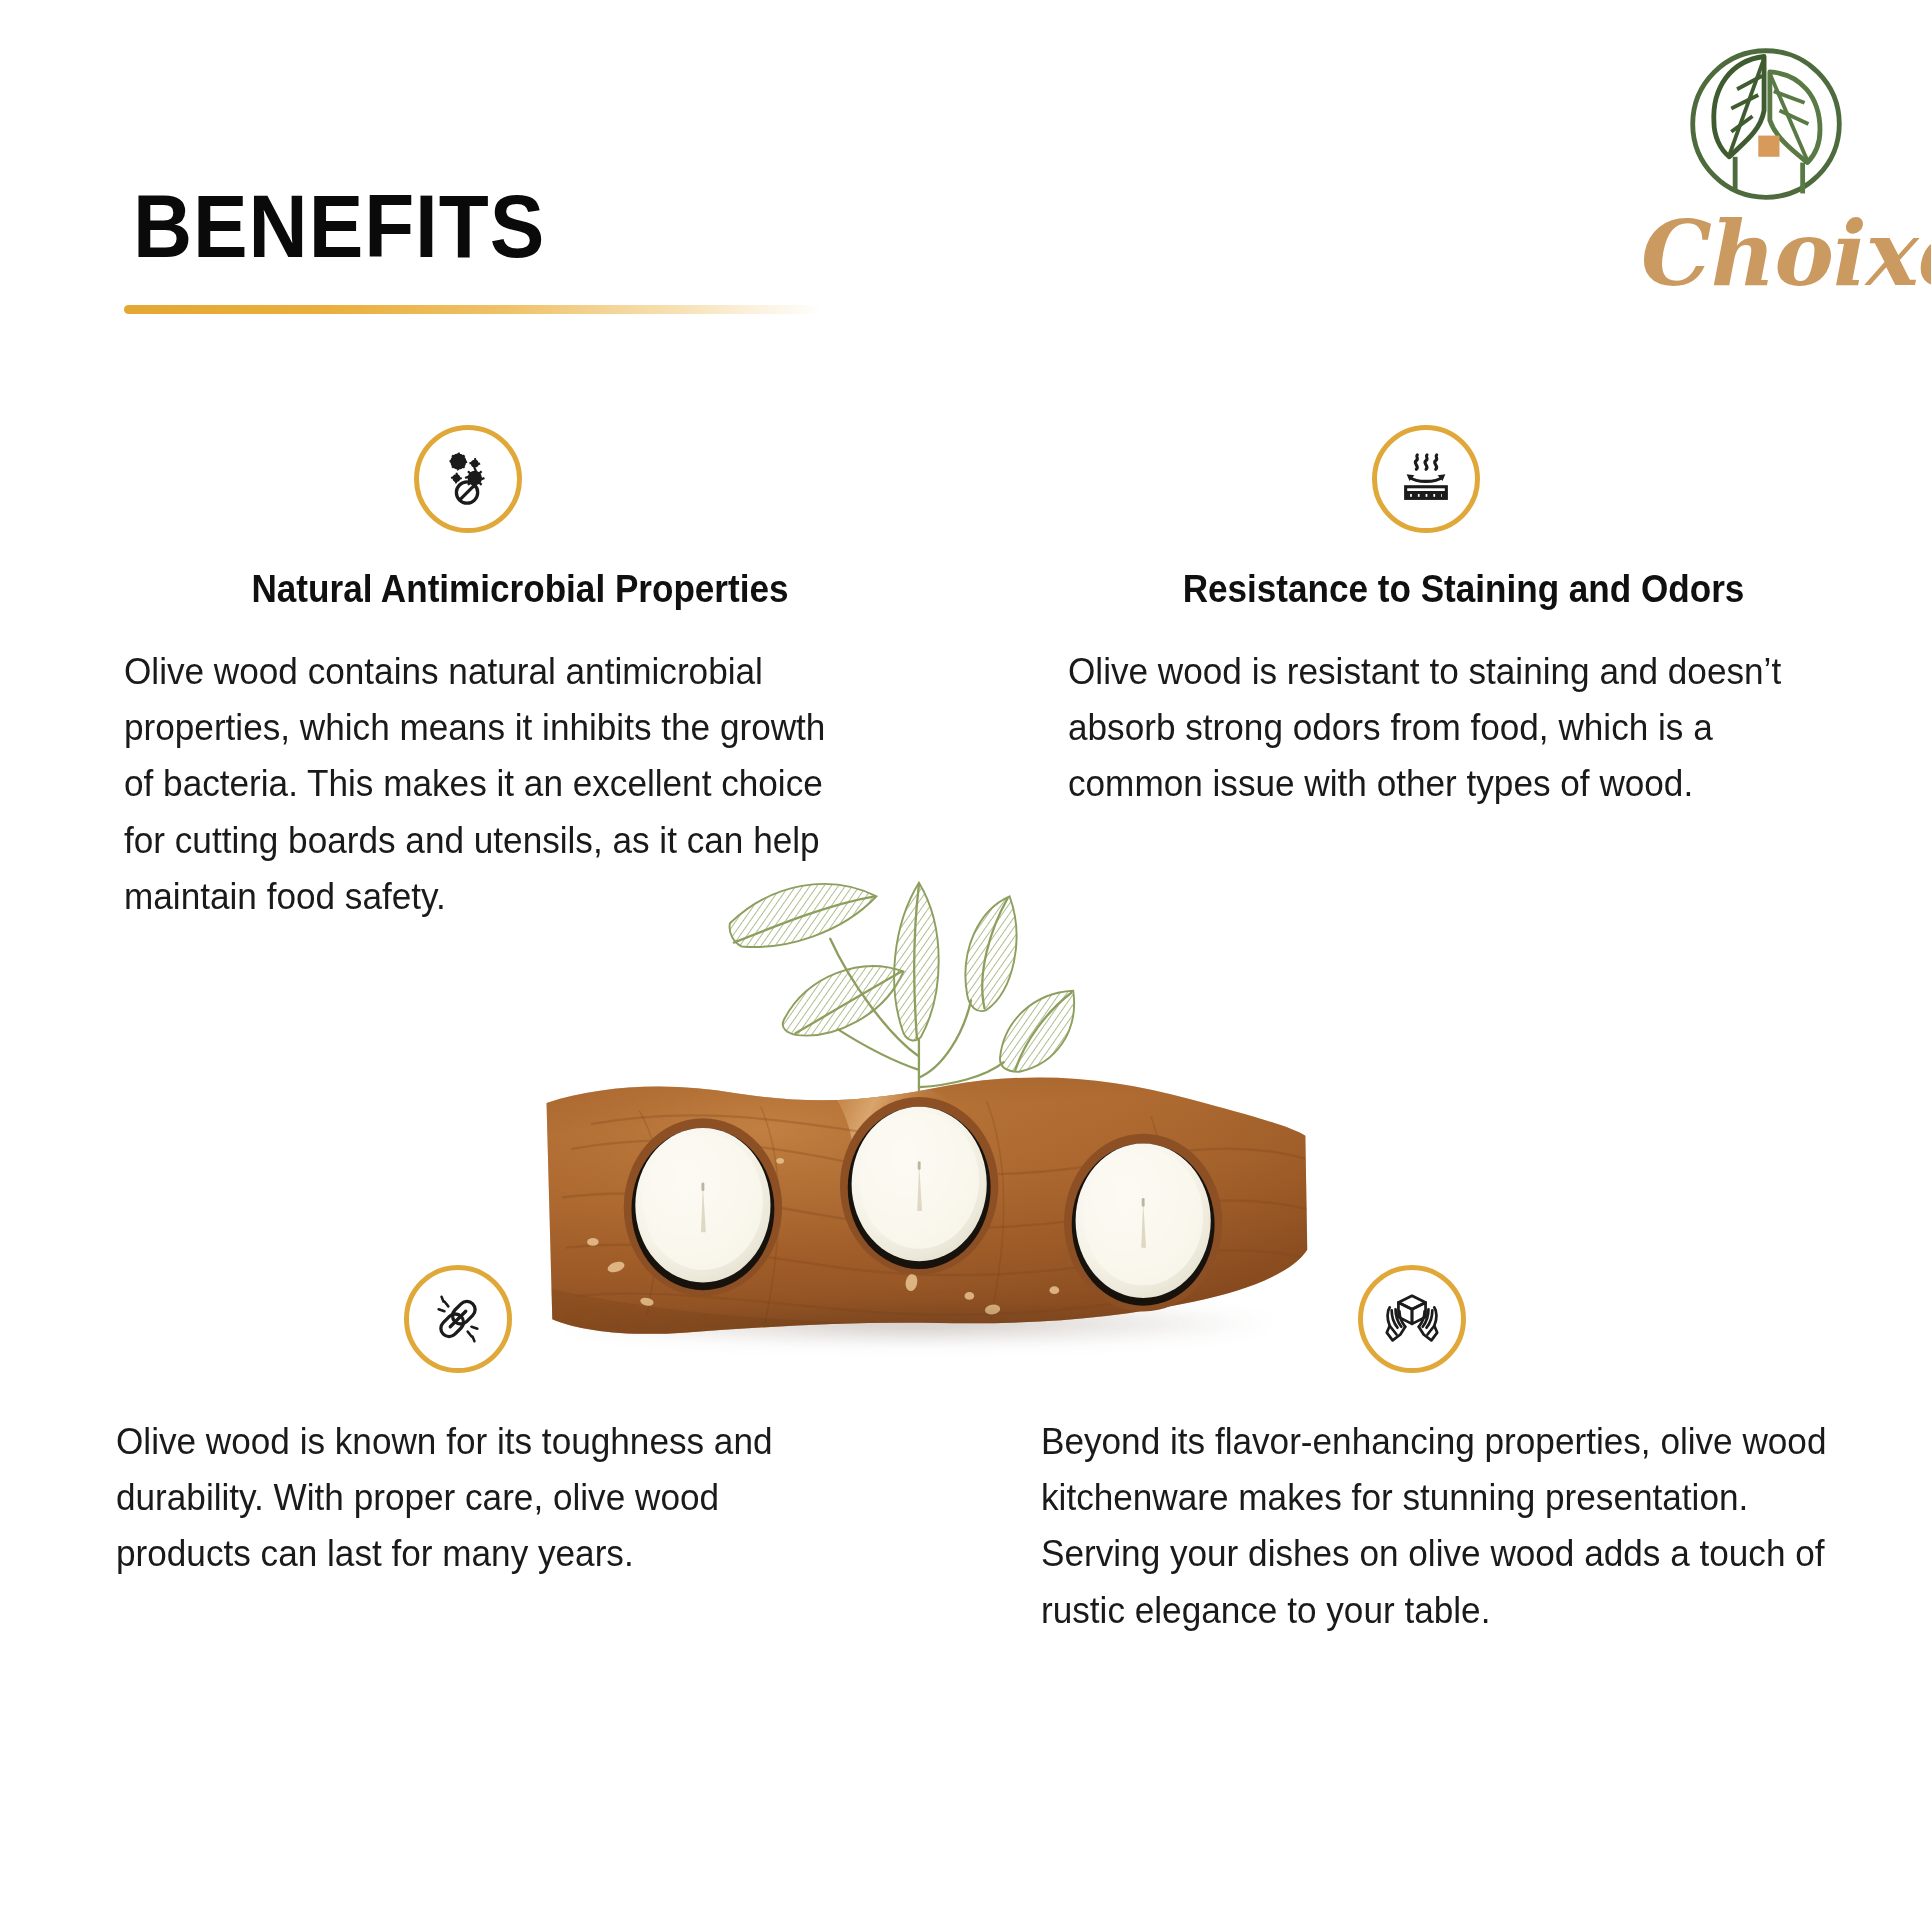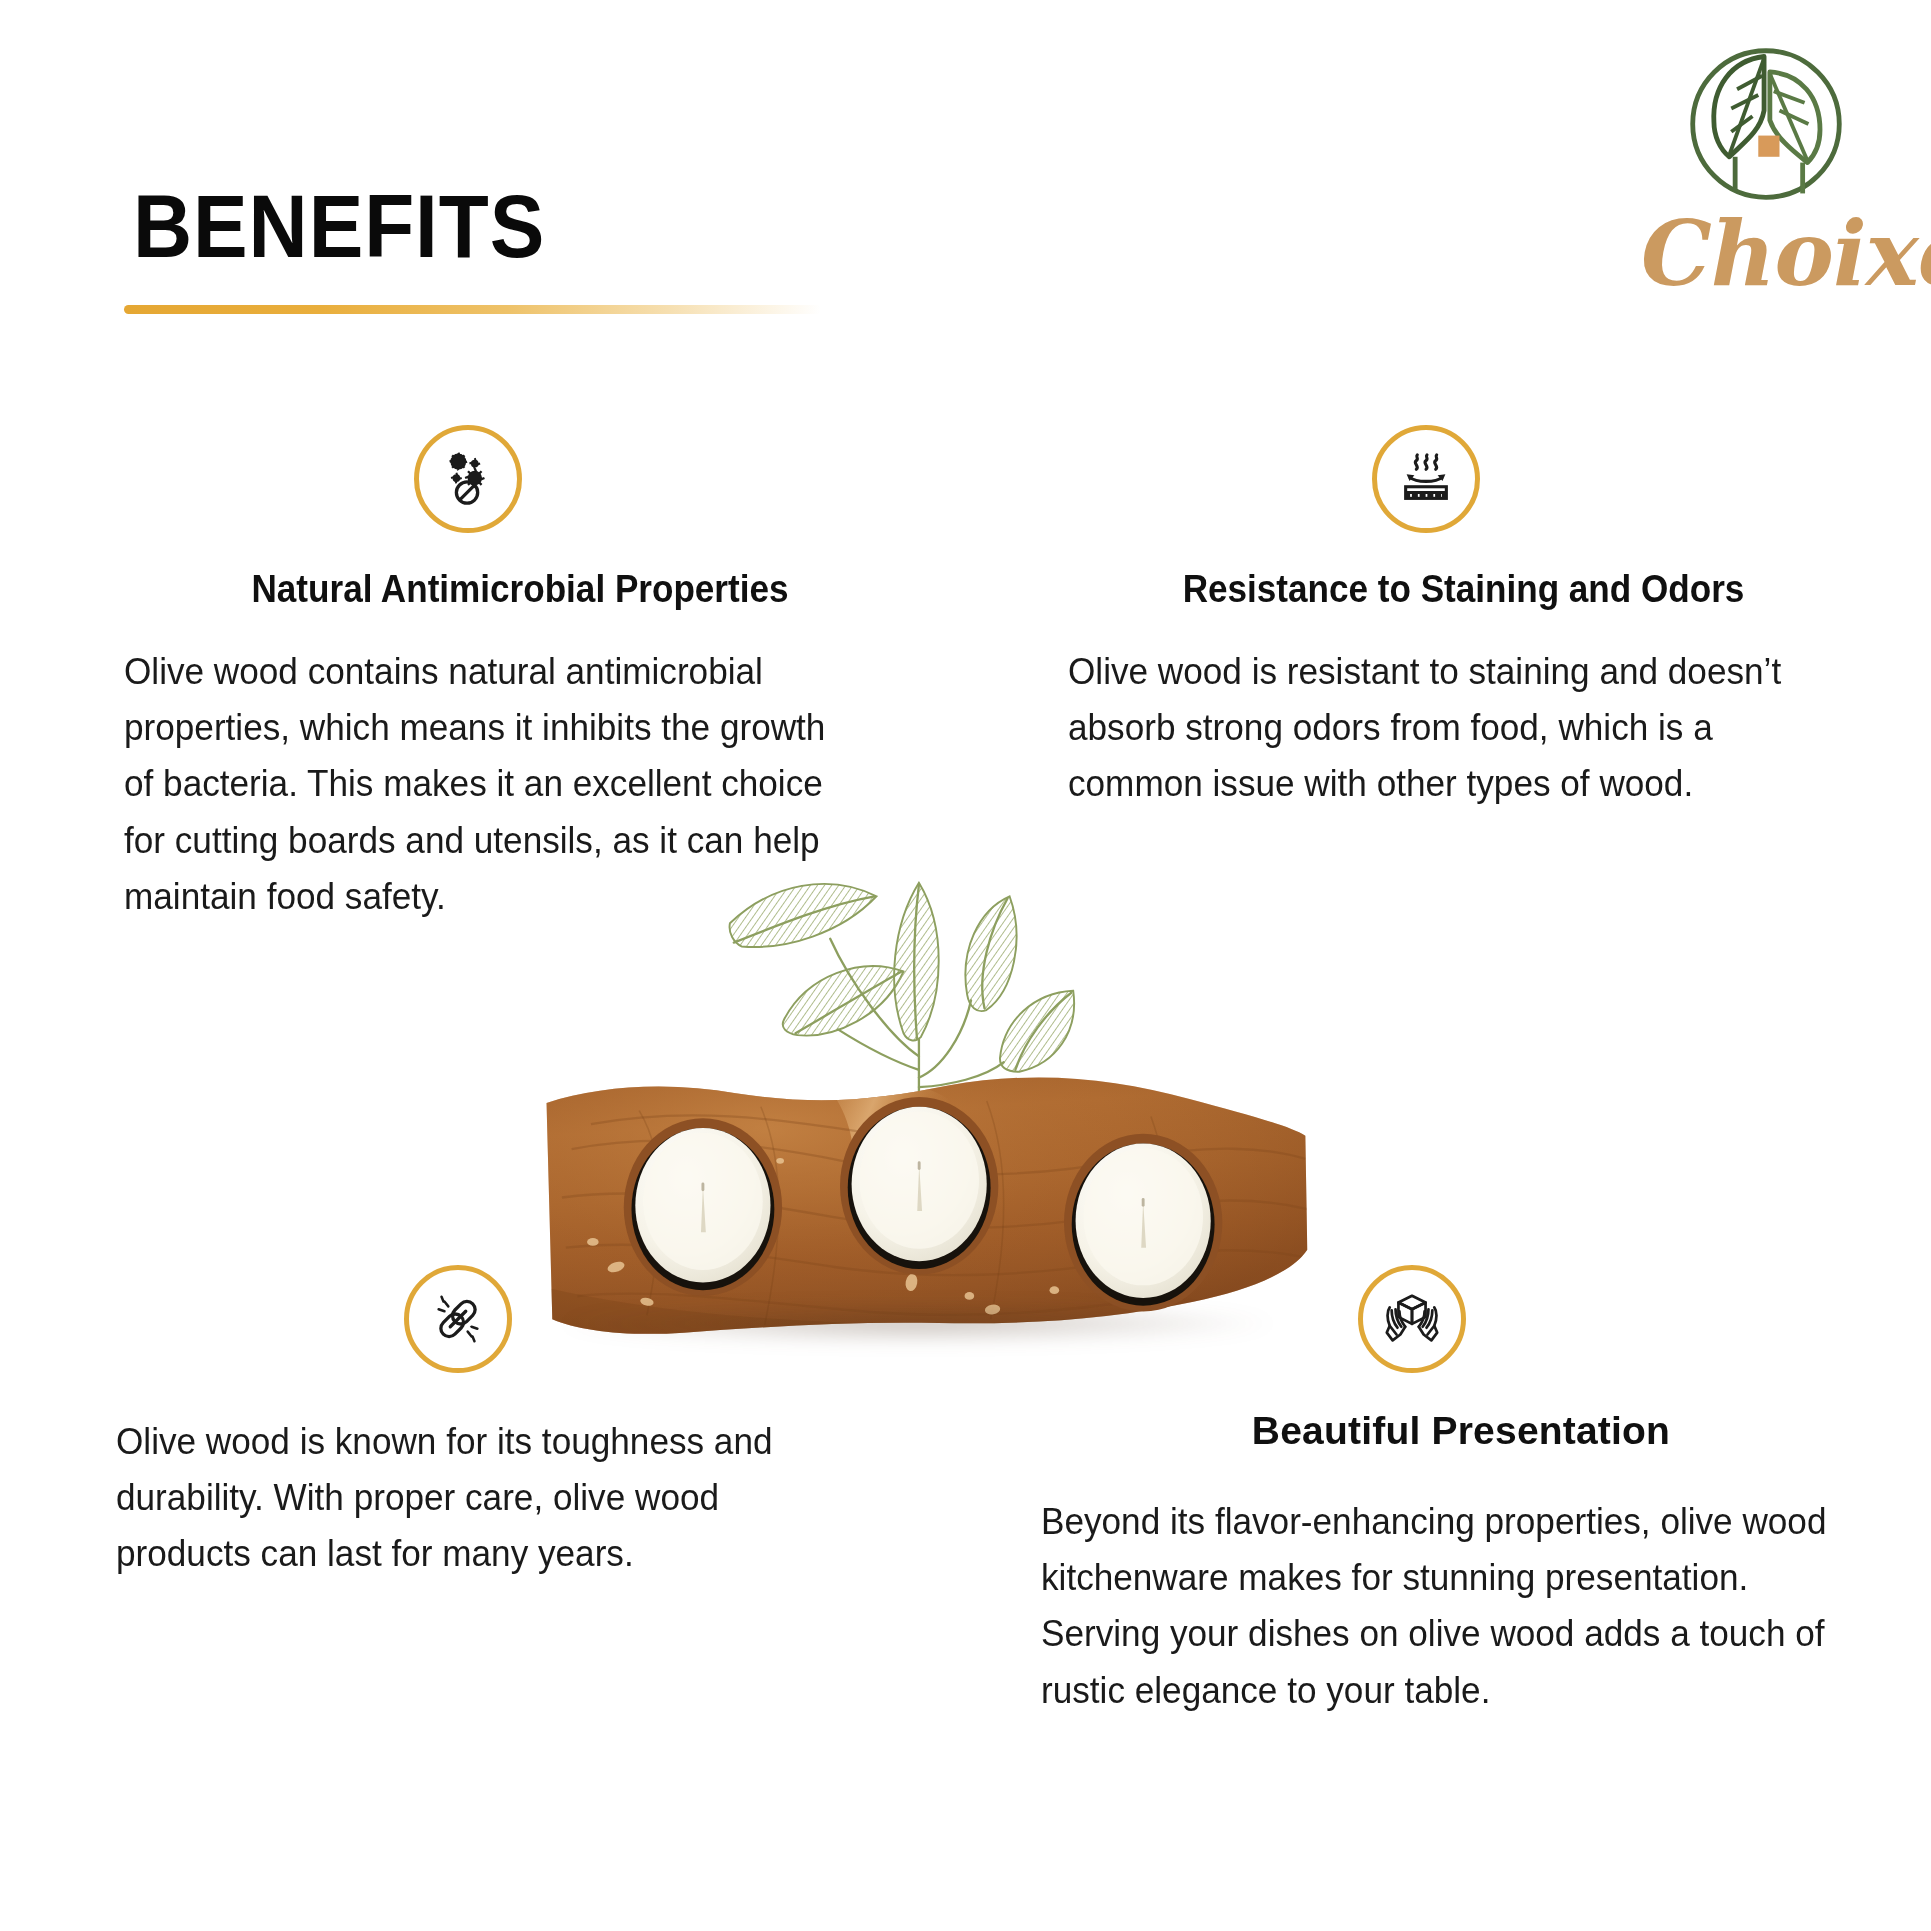--- a/index.html
+++ b/index.html
@@ -453,18 +453,17 @@
           <path d="M25 40 L20 48 L12 54 L6 46 L9 39"></path>
 
           <path d="M55 20 C58 24 58 32 55 39 L48 48"></path>
           <path d="M53 23 C53 30 51 36 47 41"></path>
           <path d="M49 22 C49 29 47 35 43 40"></path>
           <path d="M45 24 C45 30 43 35 39 40"></path>
           <path d="M39 40 L44 48 L52 54 L58 46 L55 39"></path>
         </g>
       </svg>
     </div>
-    <div class="benefit-heading">Beautiful Presentation</div>
     <div class="benefit-body">Beyond its flavor-enhancing properties, olive wood kitchenware makes for stunning presentation. Serving your dishes on olive wood adds a touch of rustic elegance to your table.</div>
   </div>
 
 </div>
 
 
 </body></html>

